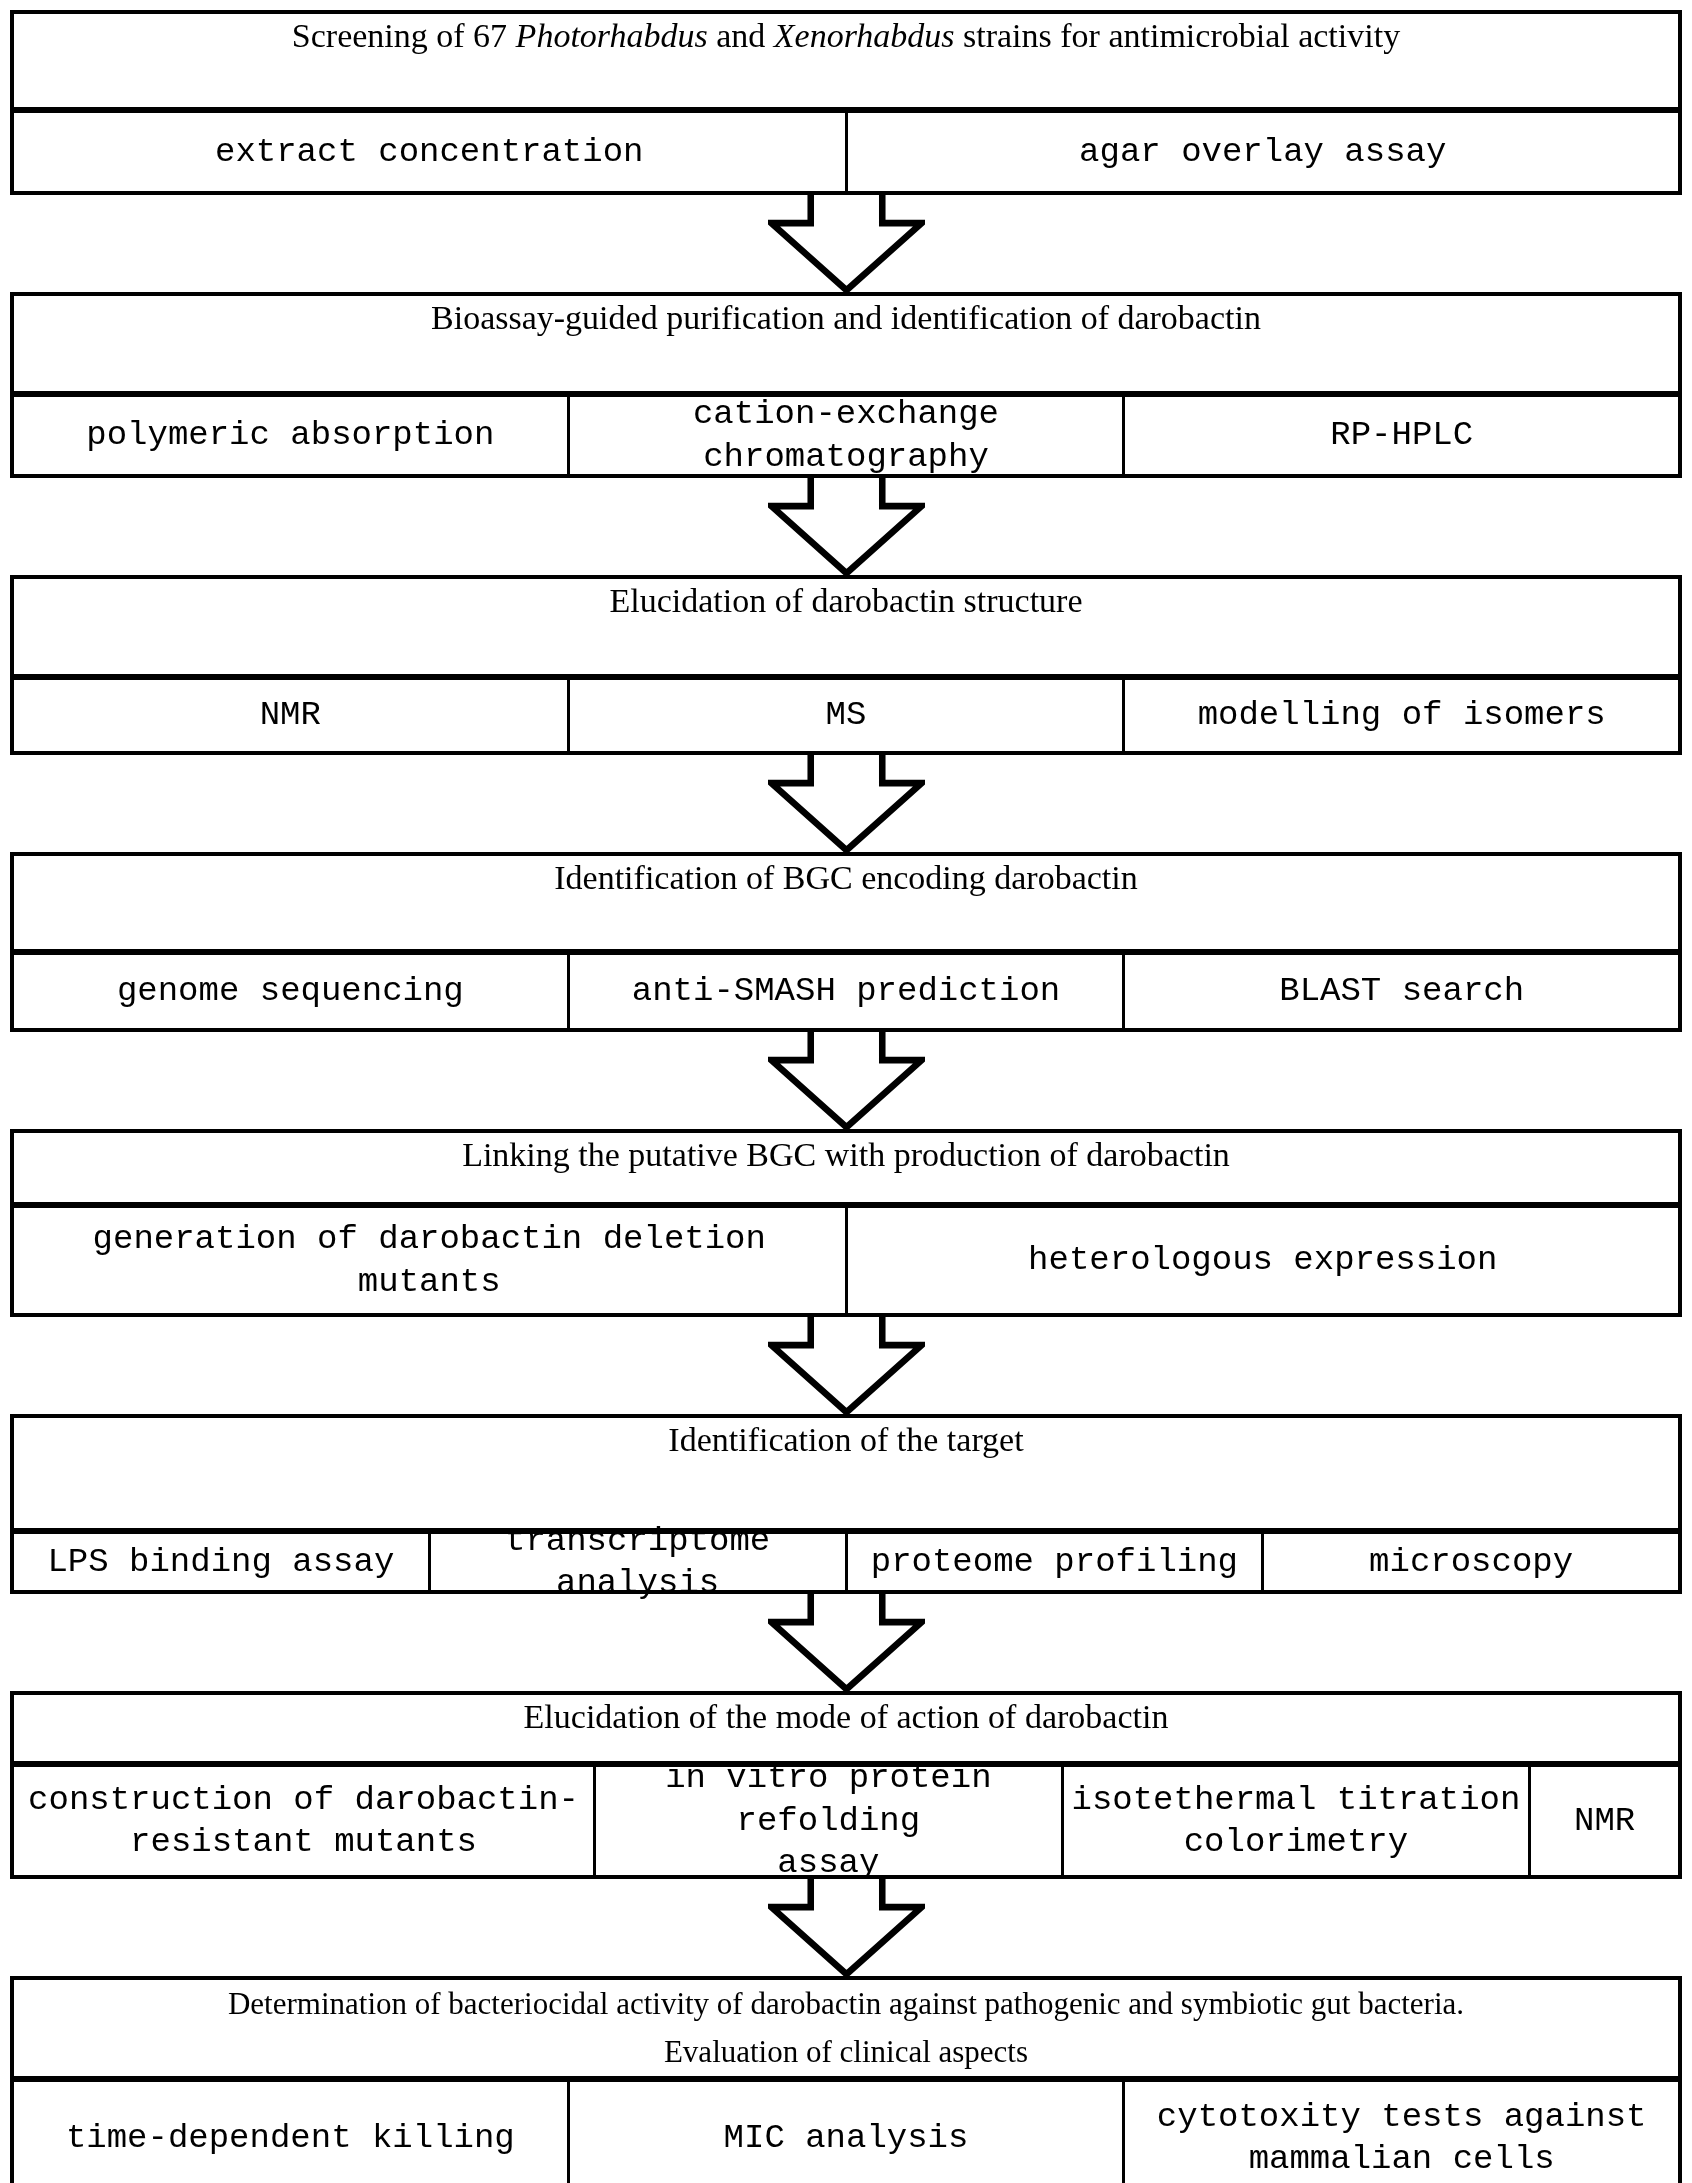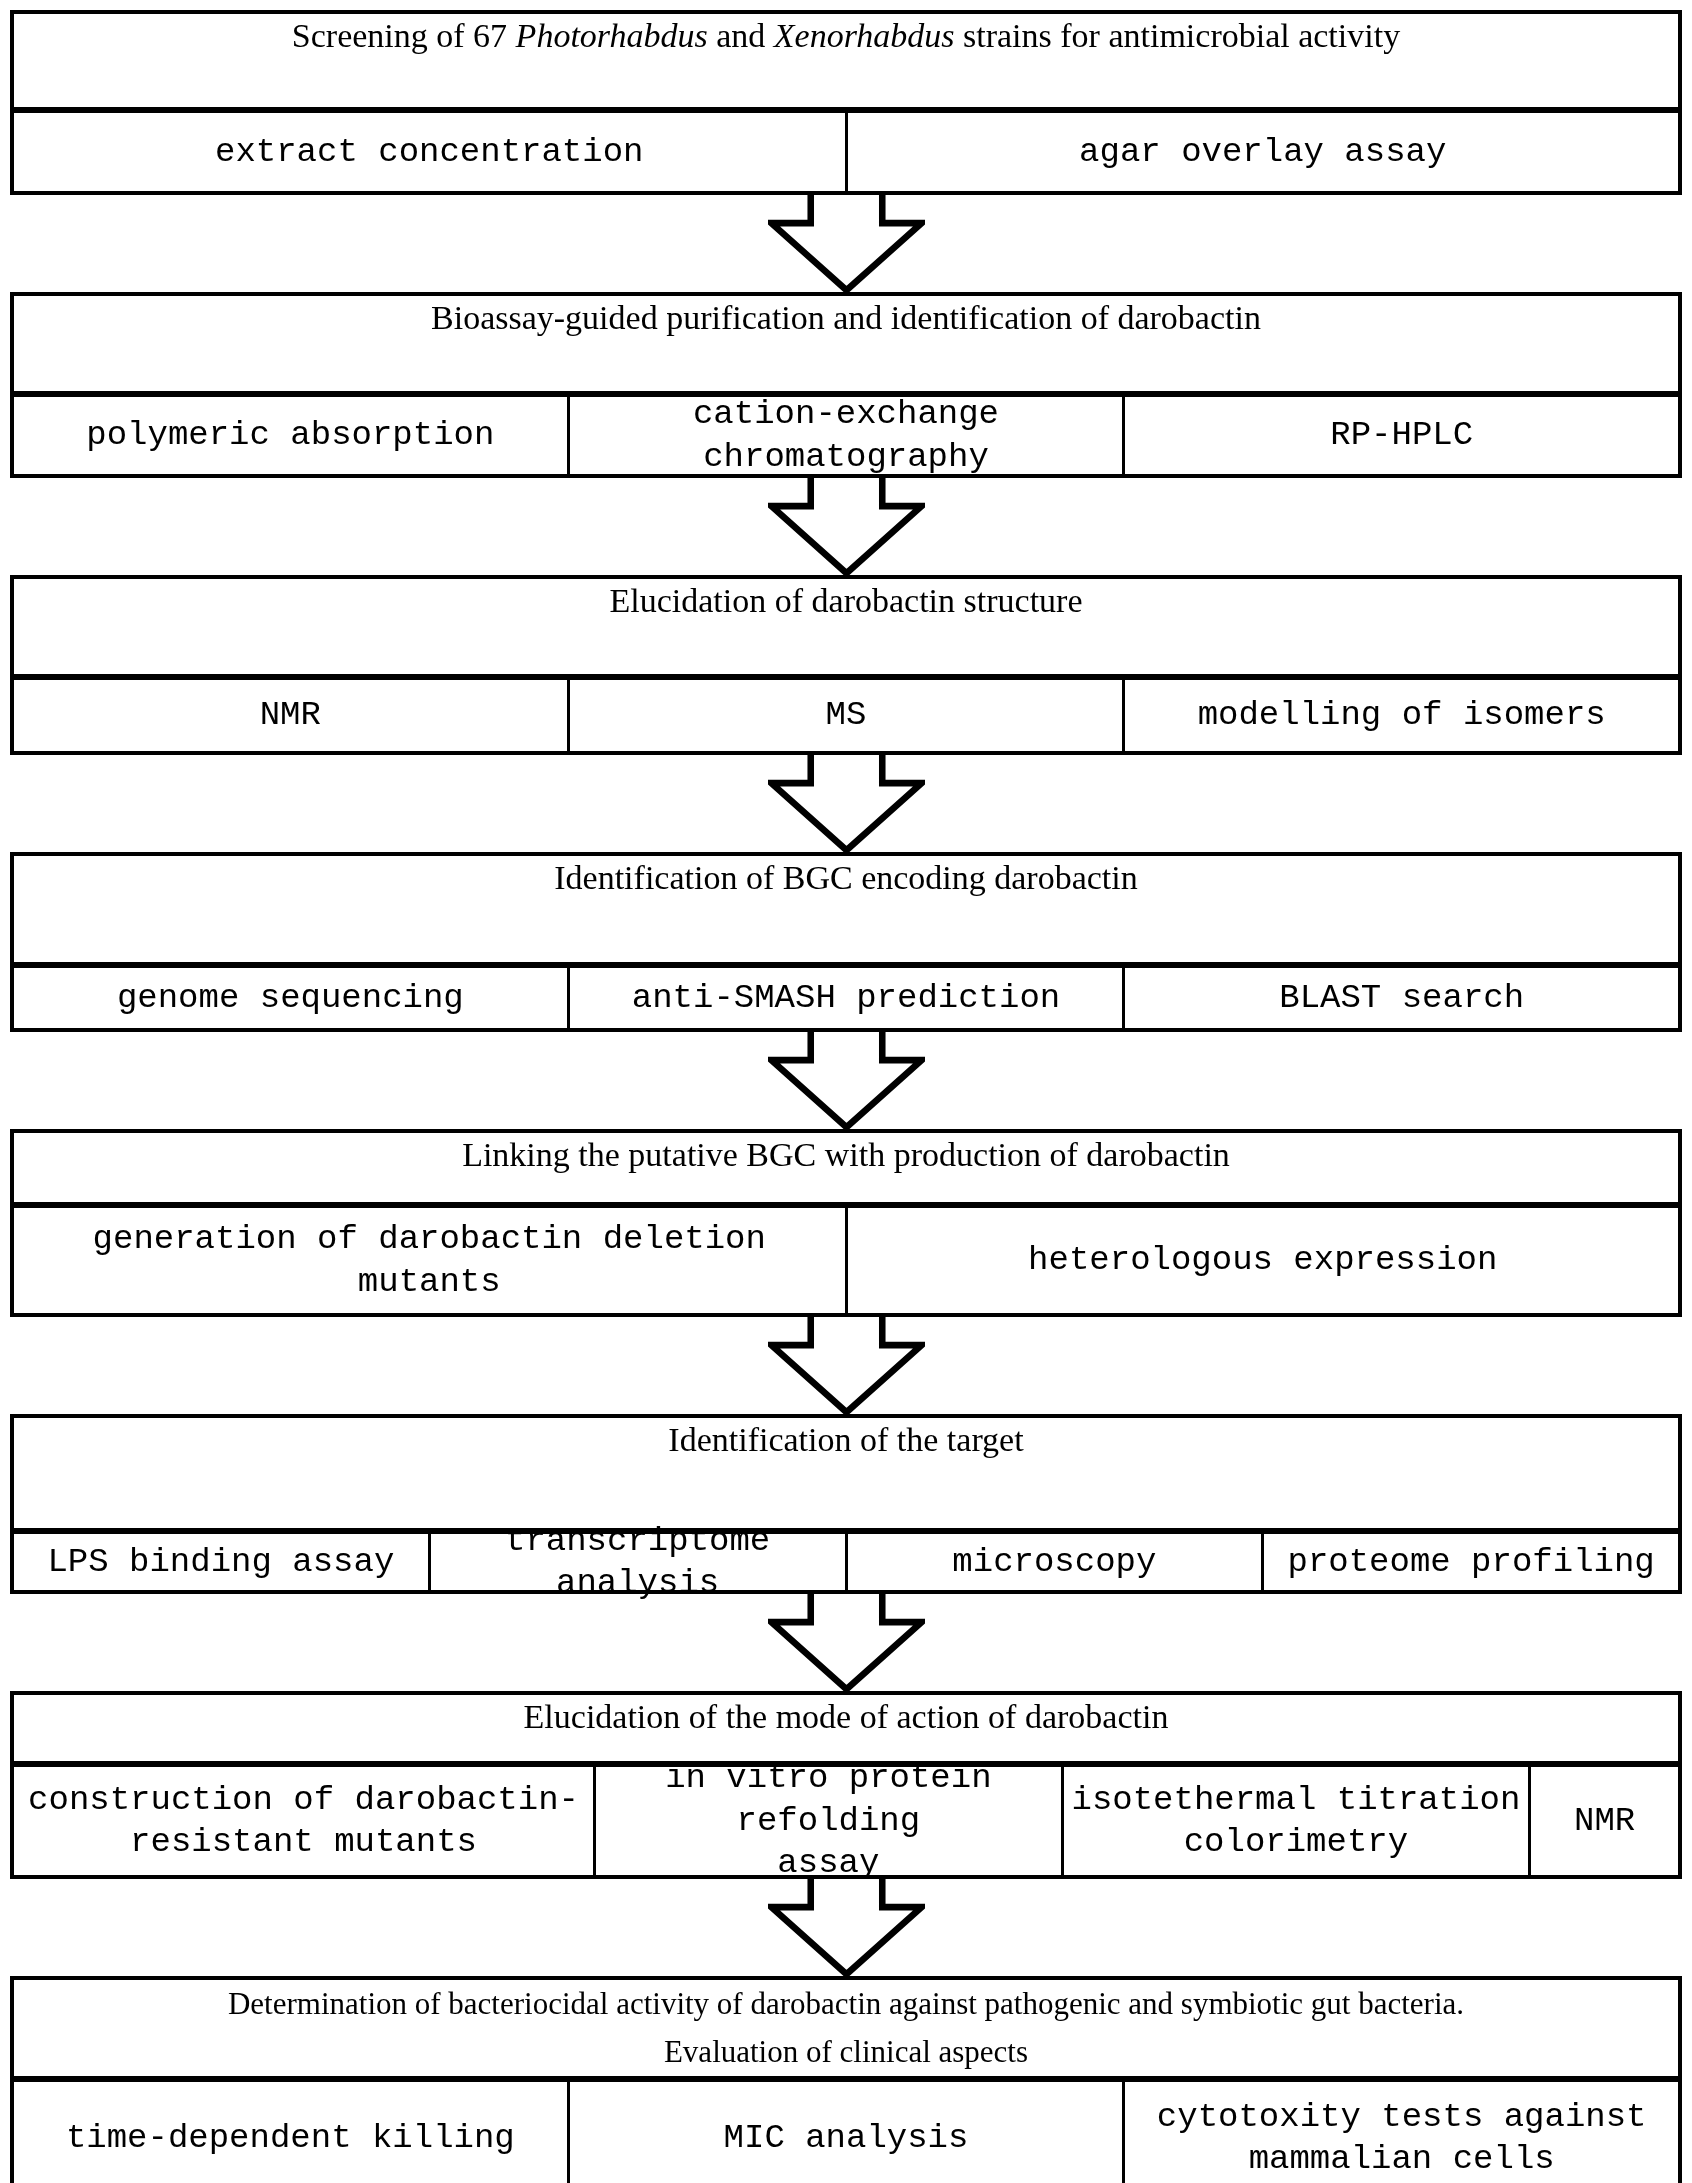--- a/index.html
+++ b/index.html
@@ -137,21 +137,21 @@
     </div>
   </section>
 
   <div class="arrow-gap">
     <svg width="157" height="99" viewBox="0 0 360 226">
       <polygon points="98,-20 98,64 8,64 180,218 352,64 262,64 262,-20" fill="#ffffff" stroke="#000000" stroke-width="15"></polygon>
     </svg>
   </div>
 
   <section class="stage" style="height:180px">
-    <div class="stage-title" style="height:112px">
+    <div class="stage-title" style="height:99px">
       <div>Identification of BGC encoding darobactin</div>
     </div>
     <div class="stage-cells">
       <div class="cell">
           <span>genome sequencing</span>
         </div>
       <div class="cell">
           <span>anti-SMASH prediction</span>
         </div>
       <div class="cell">
@@ -191,24 +191,24 @@
       <div>Identification of the target</div>
     </div>
     <div class="stage-cells">
       <div class="cell">
           <span>LPS binding assay</span>
         </div>
       <div class="cell">
           <span>transcriptome analysis</span>
         </div>
       <div class="cell">
+          <span>proteome profiling</span>
+        </div>
+      <div class="cell">
           <span>microscopy</span>
-        </div>
-      <div class="cell">
-          <span>proteome profiling</span>
         </div>
     </div>
   </section>
 
   <div class="arrow-gap">
     <svg width="157" height="99" viewBox="0 0 360 226">
       <polygon points="98,-20 98,64 8,64 180,218 352,64 262,64 262,-20" fill="#ffffff" stroke="#000000" stroke-width="15"></polygon>
     </svg>
   </div>
 

